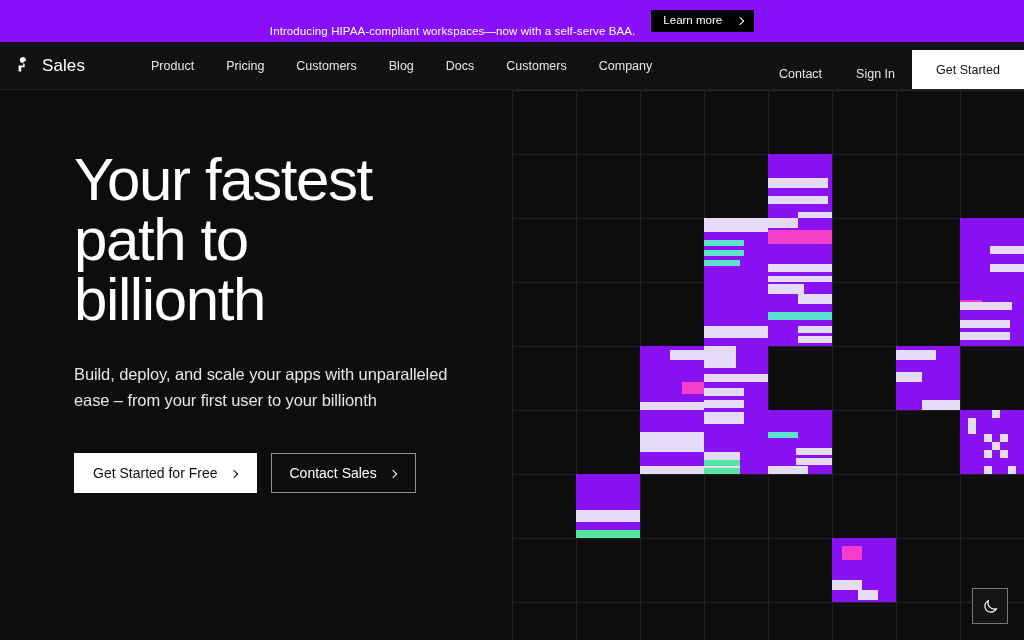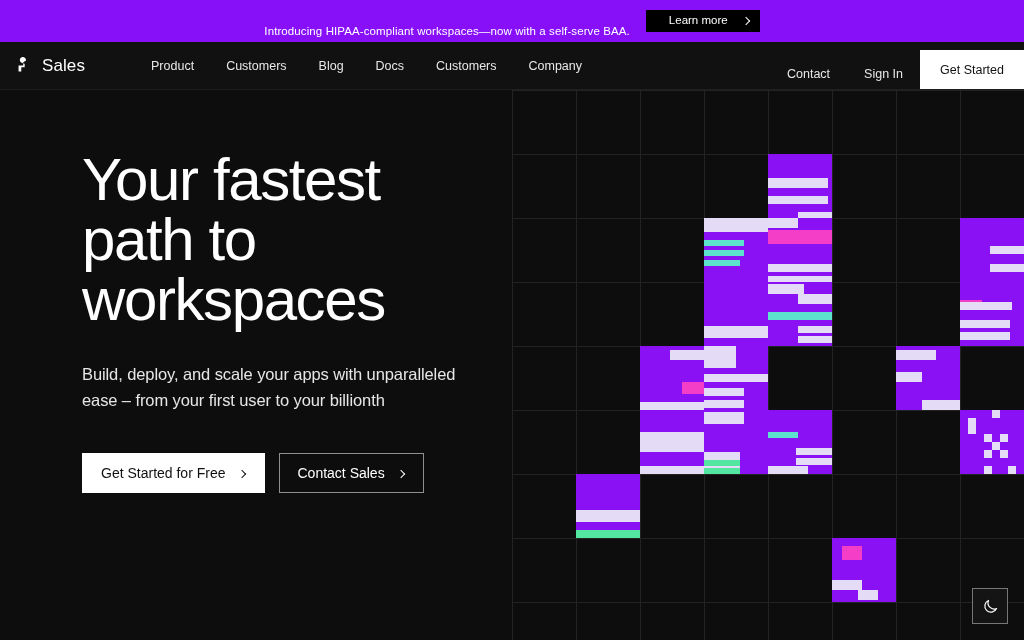--- a/index.html
+++ b/index.html
@@ -13,21 +13,21 @@
 
   
   .banner{
     position:absolute; left:0; top:0; width:1024px; height:42px;
     background:#8710f8;
     display:flex; align-items:center; justify-content:center; gap:16px;
   }
   .banner-text{ font-size:11.5px; color:#ffffff; letter-spacing:.1px;margin-top:20px; }
   .banner-btn{
     background:#000000; color:#ffffff; font-size:11.5px;
-    padding:5px 10px 6px 23px; display:inline-flex; align-items:center; gap:15px;
+    padding:5px 10px 6px 12px; display:inline-flex; align-items:center; gap:15px;
     border:none; cursor:pointer; line-height:1;
   }
   .chev{ display:inline-block; width:7px; height:7px; position:relative; }
   .chev::before{
     content:""; position:absolute; left:0; top:1px;
     width:5px; height:5px; border-right:1.4px solid currentColor; border-top:1.4px solid currentColor;
     transform:rotate(45deg);
   }
 
   
@@ -44,25 +44,25 @@
   .nav-links{ display:flex; align-items:center; gap:0; margin-left:50px; }
   .nav-link{
     color:#e8e8e8; font-size:12.5px; padding:11px 16px; line-height:48px;
     cursor:pointer; white-space:nowrap;
   }
   .nav-right{ margin-left:auto; display:flex; align-items:stretch;margin-top:8px; }
   .nav-right .nav-link{ padding:0 17px; }
   .cta-nav{
     background:#ffffff; color:#111111; font-size:12.5px;
     display:flex; align-items:center; justify-content:center;
-    width:104px; cursor:pointer; border:none; font-family:inherit;
-  }
-
-  
-  .hero{ position:absolute; left:82px; top:150px; width:470px; }
+    width:112px; cursor:pointer; border:none; font-family:inherit;
+  }
+
+  
+  .hero{ position:absolute; left:74px; top:150px; width:470px; }
   .hero h1{
     font-size:60px; line-height:1.0; font-weight:400; color:#ffffff;
     letter-spacing:-1.4px;
   }
   .hero h1 span{ display:block; }
   .hero p{
     margin-top:32px; font-size:16.5px; line-height:1.55; color:#e6e6e6;
     letter-spacing:-.1px; max-width:400px;
   }
   .hero-ctas{ margin-top:40px; display:flex; gap:14px; }
@@ -106,39 +106,40 @@
   <nav class="nav">
     <div class="brand">
       <svg class="brand-mark" viewBox="0 0 20 20">
         <path d="M3 17 L3 10 L8.5 10 L8.5 7.2 A3.6 3.6 0 1 1 11.6 4.4 L8.9 6 A1 1 0 1 0 10.2 7.6 L10.2 10 L10.2 12 L6.2 12 L6.2 17 Z" fill="#ffffff"></path>
       </svg>
       <span class="brand-name">Sales</span>
     </div>
 
     <div class="nav-links">
       <a class="nav-link">Product</a>
+      <a class="nav-link">Pricing</a>
       <a class="nav-link">Customers</a>
       <a class="nav-link">Blog</a>
       <a class="nav-link">Docs</a>
       <a class="nav-link">Customers</a>
       <a class="nav-link">Company</a>
     </div>
 
     <div class="nav-right">
       <a class="nav-link">Contact</a>
       <a class="nav-link">Sign In</a>
       <button class="cta-nav">Get Started</button>
     </div>
   </nav>
 
   <div class="hero">
     <h1>
       <span>Your fastest</span>
       <span>path to</span>
-      <span>workspaces</span>
+      <span>billionth</span>
     </h1>
     <p>Build, deploy, and scale your apps with unparalleled ease – from your first user to your billionth</p>
     <div class="hero-ctas">
       <button class="btn btn-primary">
         <span>Get Started for Free</span>
         <span class="chev"></span>
       </button>
       <button class="btn btn-secondary">
         <span>Contact Sales</span>
         <span class="chev"></span>

